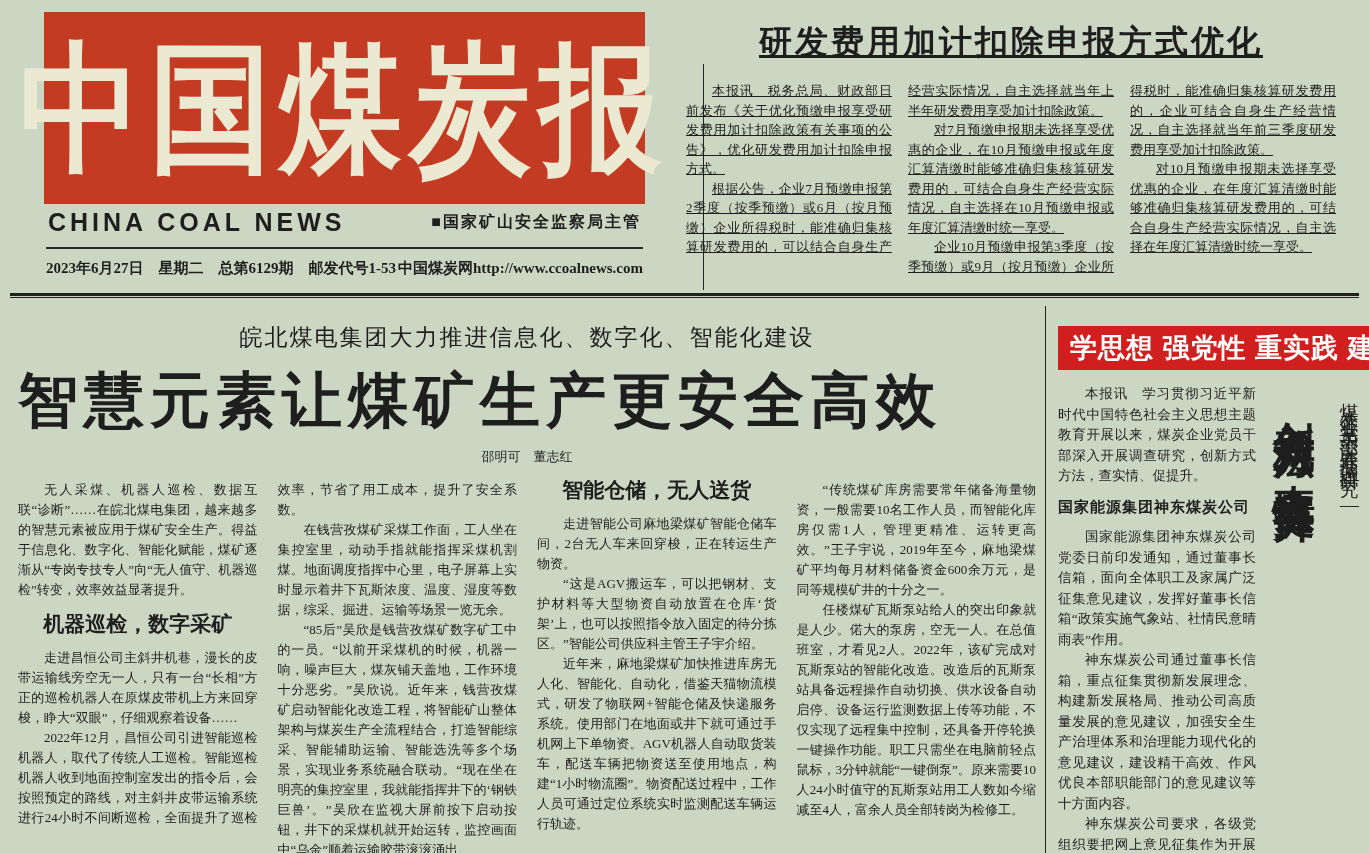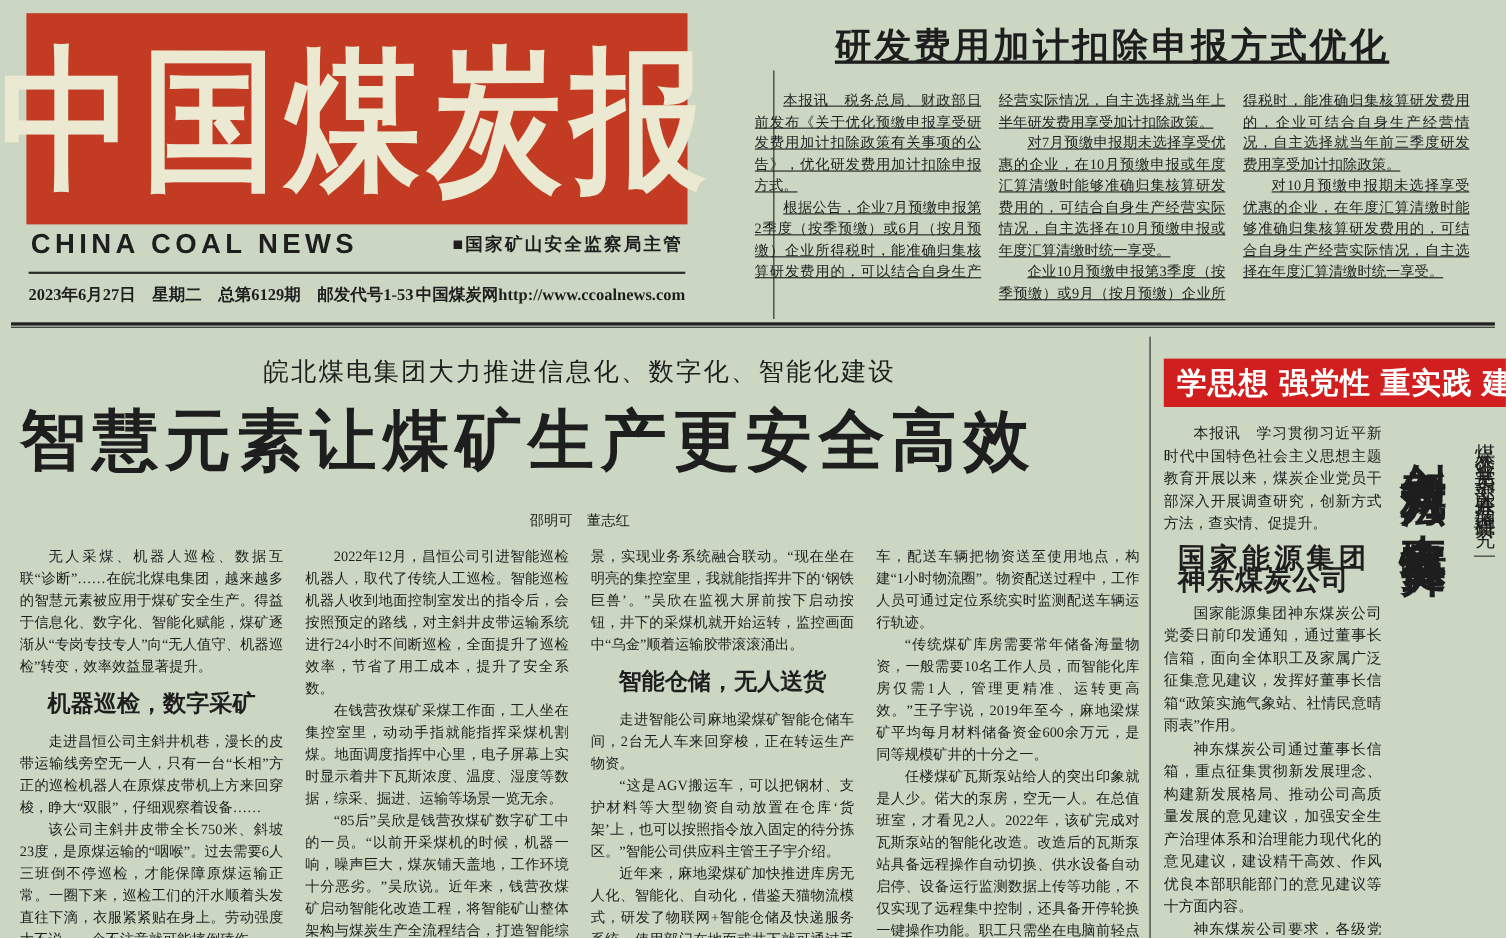--- a/index.html
+++ b/index.html
@@ -2,21 +2,21 @@
 <html><head>
 <meta charset="utf-8">
 <style>
   html,body{margin:0;padding:0;}
   body{
     width:1369px;height:853px;position:relative;overflow:hidden;
     background:#ccd7c3;color:#1e1e1e;
     font-family:"Liberation Serif", serif;
   }
   
-  .masthead{position:absolute;left:24px;top:12px;width:601px;}
+  .masthead{position:absolute;left:44px;top:12px;width:601px;}
   .masthead-box{
     height:192px;background:#c23b22;display:flex;align-items:center;justify-content:center;
   }
   .masthead-title{
     color:#ece9d2;font-family:"DejaVu Serif", serif;font-weight:bold;
     font-size:122px;line-height:1;letter-spacing:8px;white-space:nowrap;
     transform:scaleY(1.15);
   }
   .masthead-sub{display:flex;justify-content:space-between;align-items:center;padding:4px 4px 8px;}
   .cc-news{font-family:"Liberation Sans", sans-serif;font-weight:bold;font-size:25px;letter-spacing:4px;}
@@ -38,21 +38,21 @@
   
   .rule-thin{position:absolute;left:10px;top:289px;width:1349px;border:none;border-top:1px solid #222;}
   .rule-thick{position:absolute;left:10px;top:293px;width:1349px;height:3px;background:#222;}
   
   .main-article{position:absolute;left:18px;top:306px;width:1018px;}
   .kicker{text-align:center;font-size:23px;letter-spacing:2px;margin:16px 0 0;font-family:"DejaVu Serif", serif;}
   .headline{
     font-family:"Liberation Sans", sans-serif;font-weight:900;
     font-size:60px;letter-spacing:6px;margin:8px 0 2px;white-space:nowrap;
   }
-  .byline{text-align:center;font-size:13px;margin:22px 0 14px;}
+  .byline{text-align:center;font-size:13px;margin:6px 0 14px;}
   .main-body{
     column-count:4;column-gap:20px;text-align:justify;
     font-size:13px;line-height:20px;height:396px;overflow:hidden;
   }
   .main-body p{margin:0;text-indent:2em;}
   .subhead{
     text-align:center;font-weight:bold;font-family:"Liberation Sans", sans-serif;
     font-size:21px;margin:14px 0;text-indent:0 !important;
   }
   .vline-mid{position:absolute;left:1045px;top:306px;height:547px;border-left:1px solid #222;}
@@ -60,22 +60,22 @@
   .right-section{position:absolute;left:1058px;top:326px;width:311px;height:527px;}
   .banner{
     background:#d11e1e;color:#ffffff;font-family:"Liberation Sans", sans-serif;
     font-weight:900;font-size:27px;letter-spacing:1px;white-space:nowrap;
     height:44px;display:flex;align-items:center;padding:0 12px;overflow:hidden;
   }
   .right-content{display:flex;margin-top:14px;height:466px;overflow:hidden;}
   .right-article{width:198px;text-align:justify;font-size:13.5px;line-height:20.5px;overflow:hidden;}
   .right-article p{margin:0;text-indent:2em;}
   .right-subhead{
-    font-weight:bold;font-family:"Liberation Sans", sans-serif;font-size:25px;
-    margin:10px 13px;text-indent:0 !important;letter-spacing:1px;
+    font-weight:bold;font-family:"Liberation Sans", sans-serif;font-size:15px;
+    margin:10px 0;text-indent:0 !important;letter-spacing:1px;
   }
   .vertical-head{
     writing-mode:vertical-rl;text-orientation:upright;
     height:466px;overflow:hidden;margin-left:10px;padding-top:4px;
   }
   .v-kicker{display:block;font-size:19px;letter-spacing:5px;margin-left:14px;}
   .v-main{
     display:block;font-family:"DejaVu Serif", serif;font-weight:bold;
     font-size:42px;letter-spacing:3px;
   }
@@ -115,21 +115,20 @@
 <div class="rule-thick"></div>
 
 <div class="main-article">
   <div class="kicker">皖北煤电集团大力推进信息化、数字化、智能化建设</div>
   <div class="headline">智慧元素让煤矿生产更安全高效</div>
   <div class="byline">邵明可　董志红</div>
   <div class="main-body">
     <p>无人采煤、机器人巡检、数据互联“诊断”……在皖北煤电集团，越来越多的智慧元素被应用于煤矿安全生产。得益于信息化、数字化、智能化赋能，煤矿逐渐从“专岗专技专人”向“无人值守、机器巡检”转变，效率效益显著提升。</p>
     <div class="subhead">机器巡检，数字采矿</div>
     <p>走进昌恒公司主斜井机巷，漫长的皮带运输线旁空无一人，只有一台“长相”方正的巡检机器人在原煤皮带机上方来回穿梭，睁大“双眼”，仔细观察着设备……</p>
-    <p>该公司主斜井皮带全长750米、斜坡23度，是原煤运输的“咽喉”。过去需要6人三班倒不停巡检，才能保障原煤运输正常。一圈下来，巡检工们的汗水顺着头发直往下滴，衣服紧紧贴在身上。劳动强度大不说，一个不注意就可能摔倒磕伤。</p>
     <p>2022年12月，昌恒公司引进智能巡检机器人，取代了传统人工巡检。智能巡检机器人收到地面控制室发出的指令后，会按照预定的路线，对主斜井皮带运输系统进行24小时不间断巡检，全面提升了巡检效率，节省了用工成本，提升了安全系数。</p>
     <p>在钱营孜煤矿采煤工作面，工人坐在集控室里，动动手指就能指挥采煤机割煤。地面调度指挥中心里，电子屏幕上实时显示着井下瓦斯浓度、温度、湿度等数据，综采、掘进、运输等场景一览无余。</p>
     <p>“85后”吴欣是钱营孜煤矿数字矿工中的一员。“以前开采煤机的时候，机器一响，噪声巨大，煤灰铺天盖地，工作环境十分恶劣。”吴欣说。近年来，钱营孜煤矿启动智能化改造工程，将智能矿山整体架构与煤炭生产全流程结合，打造智能综采、智能辅助运输、智能选洗等多个场景，实现业务系统融合联动。“现在坐在明亮的集控室里，我就能指挥井下的‘钢铁巨兽’。”吴欣在监视大屏前按下启动按钮，井下的采煤机就开始运转，监控画面中“乌金”顺着运输胶带滚滚涌出。</p>
     <div class="subhead">智能仓储，无人送货</div>
     <p>走进智能公司麻地梁煤矿智能仓储车间，2台无人车来回穿梭，正在转运生产物资。</p>
     <p>“这是AGV搬运车，可以把钢材、支护材料等大型物资自动放置在仓库‘货架’上，也可以按照指令放入固定的待分拣区。”智能公司供应科主管王子宇介绍。</p>
     <p>近年来，麻地梁煤矿加快推进库房无人化、智能化、自动化，借鉴天猫物流模式，研发了物联网+智能仓储及快递服务系统。使用部门在地面或井下就可通过手机网上下单物资。AGV机器人自动取货装车，配送车辆把物资送至使用地点，构建“1小时物流圈”。物资配送过程中，工作人员可通过定位系统实时监测配送车辆运行轨迹。</p>
     <p>“传统煤矿库房需要常年储备海量物资，一般需要10名工作人员，而智能化库房仅需1人，管理更精准、运转更高效。”王子宇说，2019年至今，麻地梁煤矿平均每月材料储备资金600余万元，是同等规模矿井的十分之一。</p>
     <p>任楼煤矿瓦斯泵站给人的突出印象就是人少。偌大的泵房，空无一人。在总值班室，才看见2人。2022年，该矿完成对瓦斯泵站的智能化改造。改造后的瓦斯泵站具备远程操作自动切换、供水设备自动启停、设备运行监测数据上传等功能，不仅实现了远程集中控制，还具备开停轮换一键操作功能。职工只需坐在电脑前轻点鼠标，3分钟就能“一键倒泵”。原来需要10人24小时值守的瓦斯泵站用工人数如今缩减至4人，富余人员全部转岗为检修工。</p>
 

